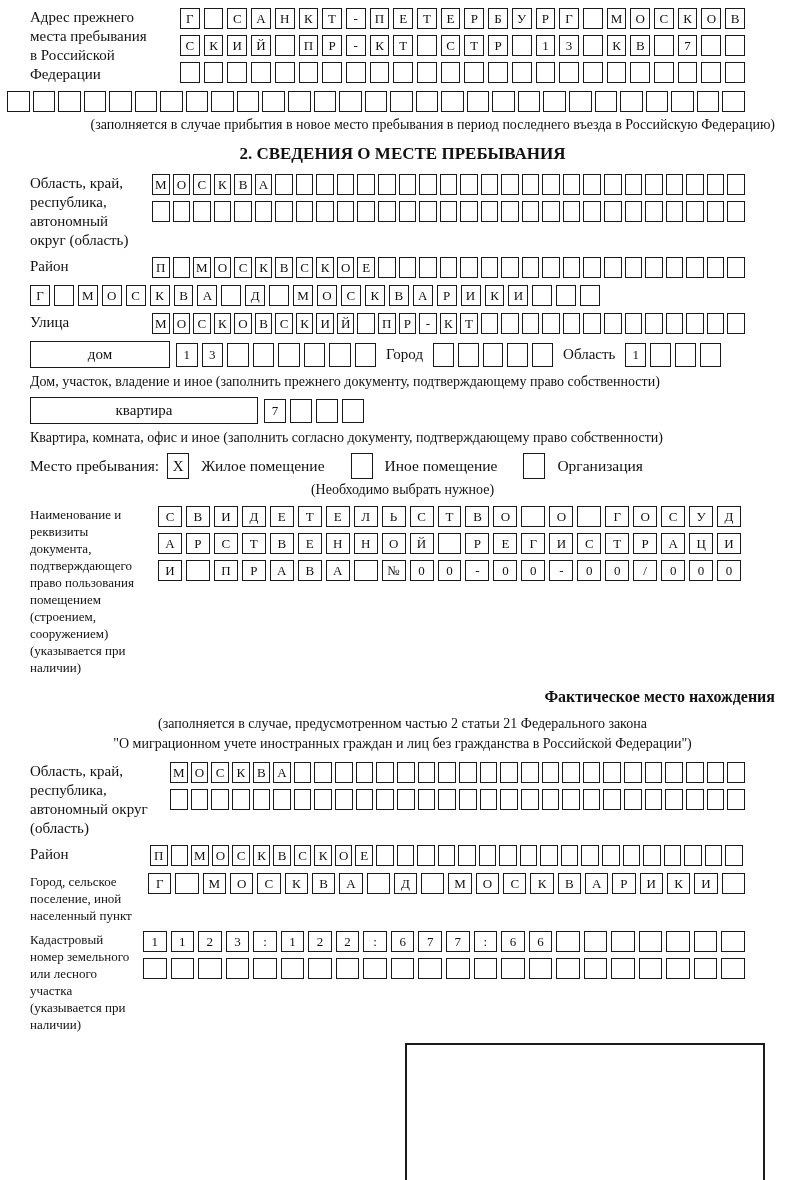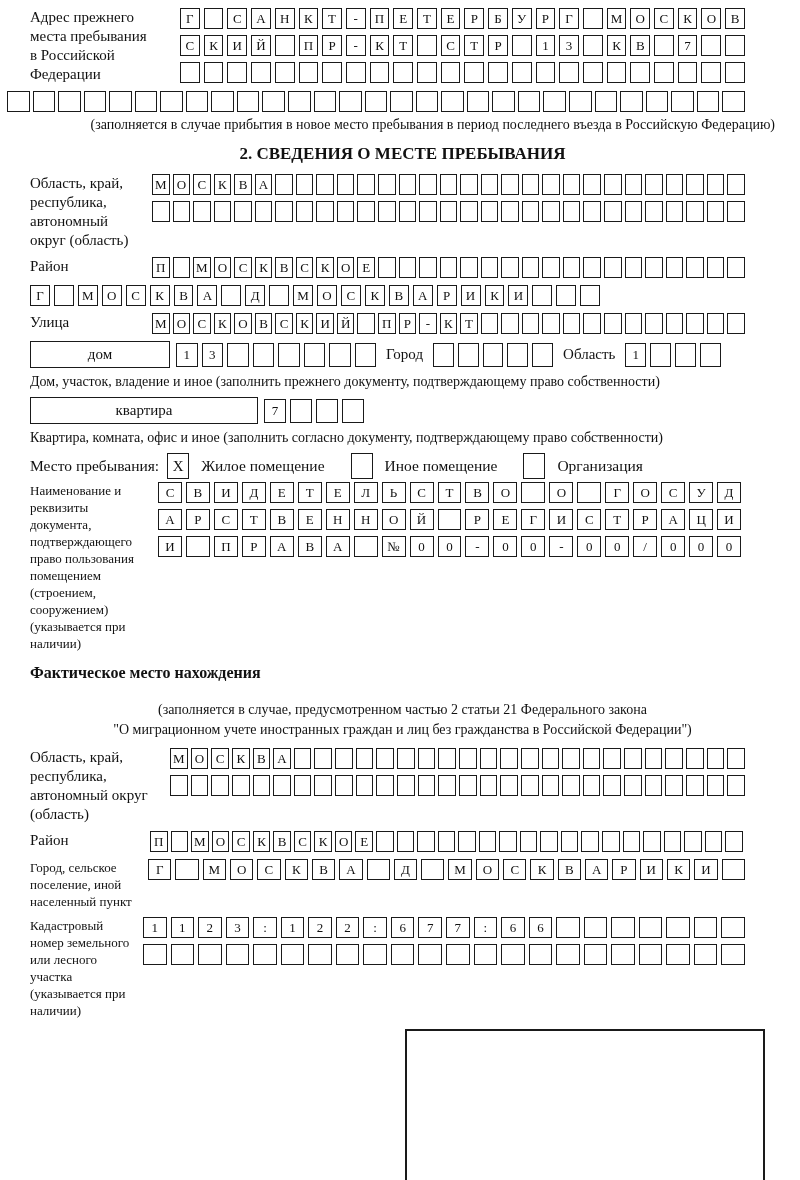--- a/index.html
+++ b/index.html
@@ -38,21 +38,21 @@
   .cw575{width:575px}
   .cw597{width:597px}
   .cw602{width:602px}
   .cw200{width:200px}
   .cw120{width:120px}
   .cw96{width:96px}
   .cw100{width:100px}
   .caption{font-size:14px;line-height:18px;margin-bottom:6px}
   .center{text-align:right}
   .sec-title{text-align:center;font-weight:bold;font-size:17px;margin:10px 0 10px}
-  .fact-title{text-align:left;font-weight:bold;font-size:16px;margin:12px 0 18px}
+  .fact-title{text-align:right;font-weight:bold;font-size:16px;margin:12px 0 8px}
   .fact-cap{text-align:center;font-size:14px;line-height:20px}
   .fact-cap-wrap{margin-bottom:8px}
   .inline-row{display:flex;align-items:center;gap:6px;margin-bottom:5px}
   .bigbox{
     height:27px;border:1.7px solid #1a1a1a;display:flex;align-items:center;
     justify-content:center;font-size:15px;flex-shrink:0;background:#fff;
   }
   .bb166{width:140px}
   .bb196{width:228px}
   .inl-label{font-size:15px;white-space:nowrap;padding:0 4px}
@@ -402,20 +402,21 @@
 
   <div class="stayrow">
     <span class="gap8">Место пребывания:</span>
     <span class="chkbox gap12">X</span>
     <span class="gap26">Жилое помещение</span>
     <span class="chkbox gap12"></span>
     <span class="gap26">Иное помещение</span>
     <span class="chkbox gap12"></span>
     <span>Организация</span>
   </div>
+  <div class="note">(Необходимо выбрать нужное)</div>
 
   <div class="field">
     <div class="label sm w128">Наименование и реквизиты документа, подтверждающего право пользования помещением (строением, сооружением) (указывается при наличии)</div>
     <div class="rows">
       <div class="cells cw583">
           <span class="cell">С</span>
           <span class="cell">В</span>
           <span class="cell">И</span>
           <span class="cell">Д</span>
           <span class="cell">Е</span>

